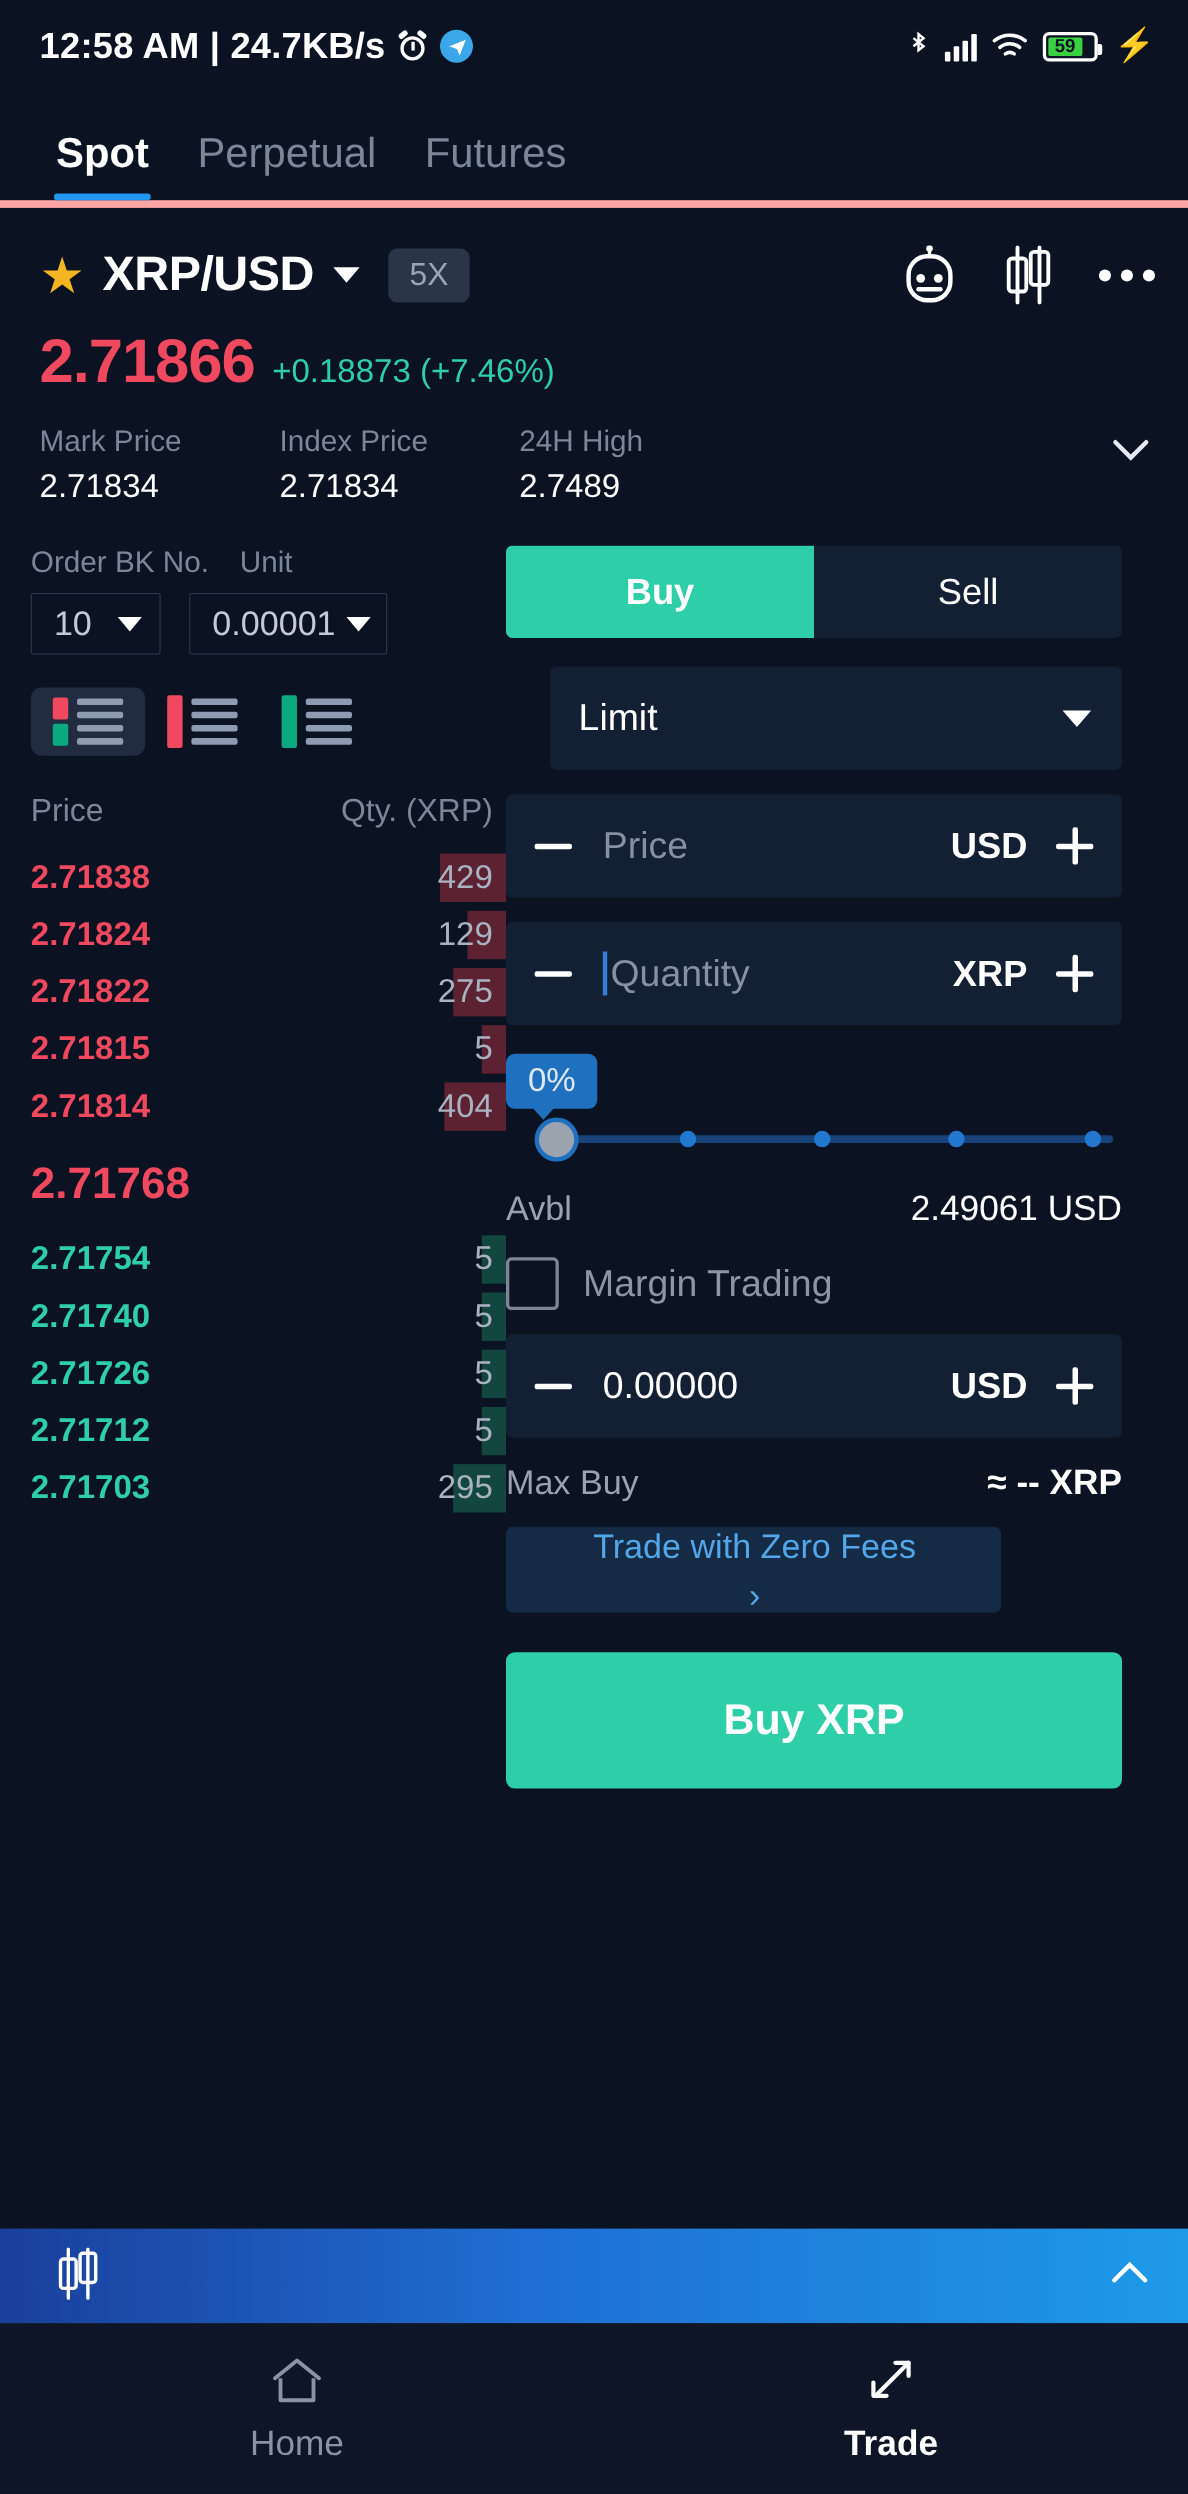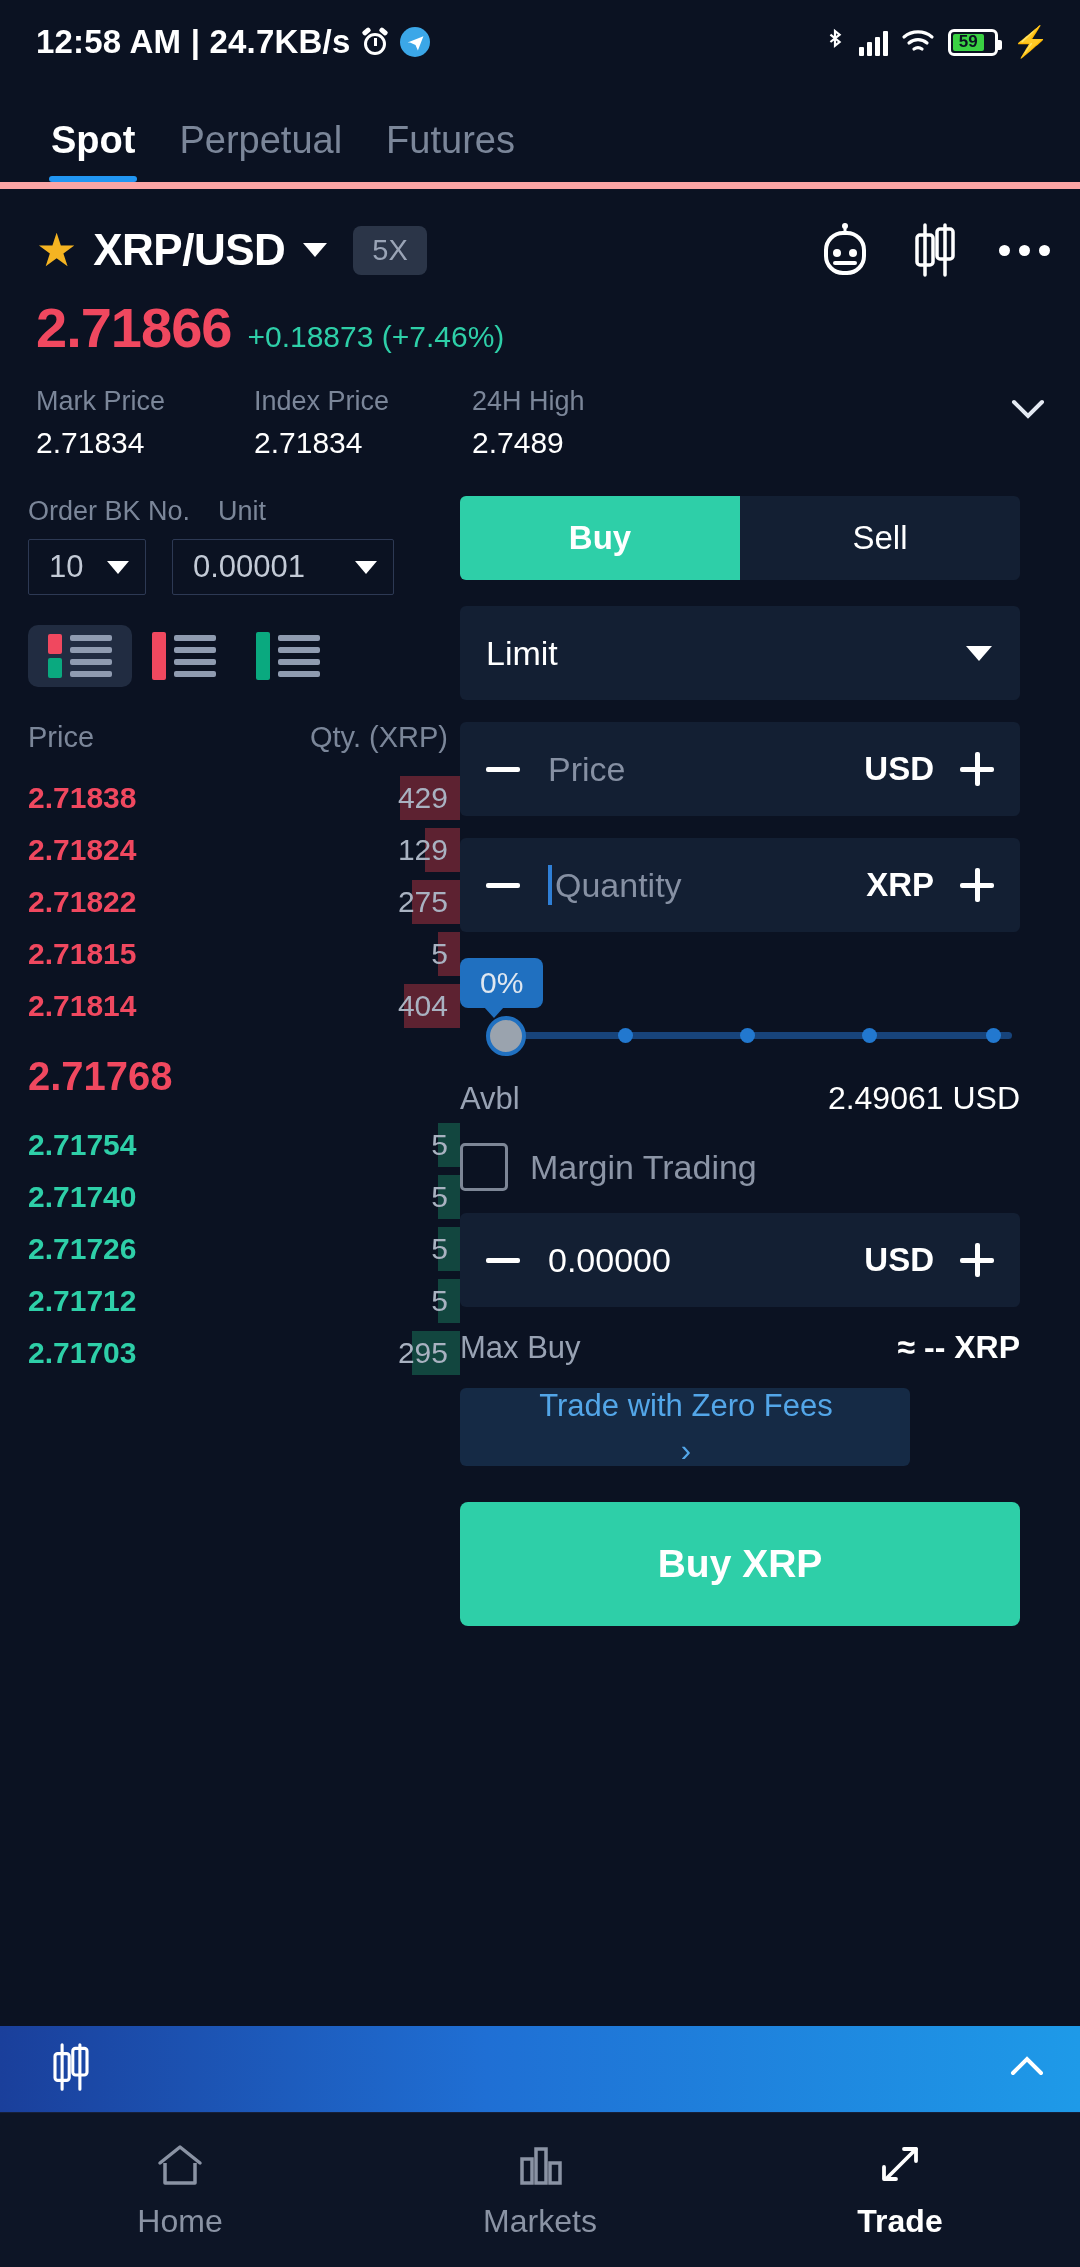--- a/index.html
+++ b/index.html
@@ -132,21 +132,21 @@
   .obk-labels { display:flex; gap:0; padding:0 0 12px 0; }
   .obk-labels .l1 { font-size:27px; color:#7b8699; width:190px; }
   .obk-labels .l2 { font-size:27px; color:#7b8699; }
   .obk-selects { display:flex; gap:26px; align-items:center; }
   .sel {
     border:1px solid #2d3954; border-radius:2px;
     height:56px; display:flex; align-items:center; justify-content:space-between;
     padding:0 16px 0 20px; color:#c3cad6; font-size:31px;
   }
   .sel.small { width:118px; }
-  .sel.big { width:222px; }
+  .sel.big { width:180px; }
   .sel .cd {
     width:0;height:0;border-left:11px solid transparent;border-right:11px solid transparent;
     border-top:13px solid #ffffff; margin-left:10px;
   }
 
   .depthtoggles { display:flex; gap:0; margin-top:30px; }
   .dtoggle {
     width:104px; height:62px; display:flex; align-items:center; justify-content:center;
     border-radius:10px; gap:8px;
   }
@@ -183,20 +183,21 @@
     flex:1; height:84px; display:flex; align-items:center; justify-content:center;
     font-size:33px; font-weight:700; color:#ffffff;
   }
   .bs-btn.buy { background:#2ecfa8; color:#ffffff; }
   .bs-btn.sell { background:#131f33; color:#ffffff; font-weight:400; }
 
   .ordertype {
     margin-top:26px; height:94px; background:#131f33; border-radius:6px;
     display:flex; align-items:center; justify-content:space-between;
     padding:0 28px 0 26px;
+    margin-left:40px;
   }
   .ordertype span { font-size:34px; color:#ffffff; }
   .ordertype .cd {
     width:0;height:0;border-left:13px solid transparent;border-right:13px solid transparent;
     border-top:15px solid #ffffff;
   }
 
   .stepper {
     margin-top:22px; height:94px; background:#131f33; border-radius:6px;
     display:flex; align-items:center; padding:0 26px;
@@ -602,30 +603,20 @@
 <div class="bottomnav">
   <div class="navitem">
     <span>
       <svg width="52" height="48" viewBox="0 0 52 48">
         <path d="M6 22L26 6l20 16" fill="none" stroke="#8a93a4" stroke-width="3.5" stroke-linecap="round" stroke-linejoin="round"></path>
         <path d="M11 22v20h30V22" fill="none" stroke="#8a93a4" stroke-width="3.5" stroke-linejoin="round"></path>
       </svg>
     </span>
     <span class="nlabel">Home</span>
   </div>
-  <div class="navitem">
-    <span>
-      <svg width="52" height="48" viewBox="0 0 52 48">
-        <rect x="8" y="18" width="10" height="24" fill="none" stroke="#8a93a4" stroke-width="3.5"></rect>
-        <rect x="22" y="8" width="10" height="34" fill="none" stroke="#8a93a4" stroke-width="3.5"></rect>
-        <rect x="36" y="22" width="10" height="20" fill="none" stroke="#8a93a4" stroke-width="3.5"></rect>
-      </svg>
-    </span>
-    <span class="nlabel">Markets</span>
-  </div>
   <div class="navitem active">
     <span>
       <svg width="52" height="48" viewBox="0 0 52 48">
         <path d="M42 8L12 38" stroke="#ffffff" stroke-width="3.8" stroke-linecap="round"></path>
         <path d="M30 8h12v12" fill="none" stroke="#ffffff" stroke-width="3.8" stroke-linecap="round" stroke-linejoin="round"></path>
         <path d="M22 38H10V26" fill="none" stroke="#ffffff" stroke-width="3.8" stroke-linecap="round" stroke-linejoin="round"></path>
       </svg>
     </span>
     <span class="nlabel">Trade</span>
   </div>

